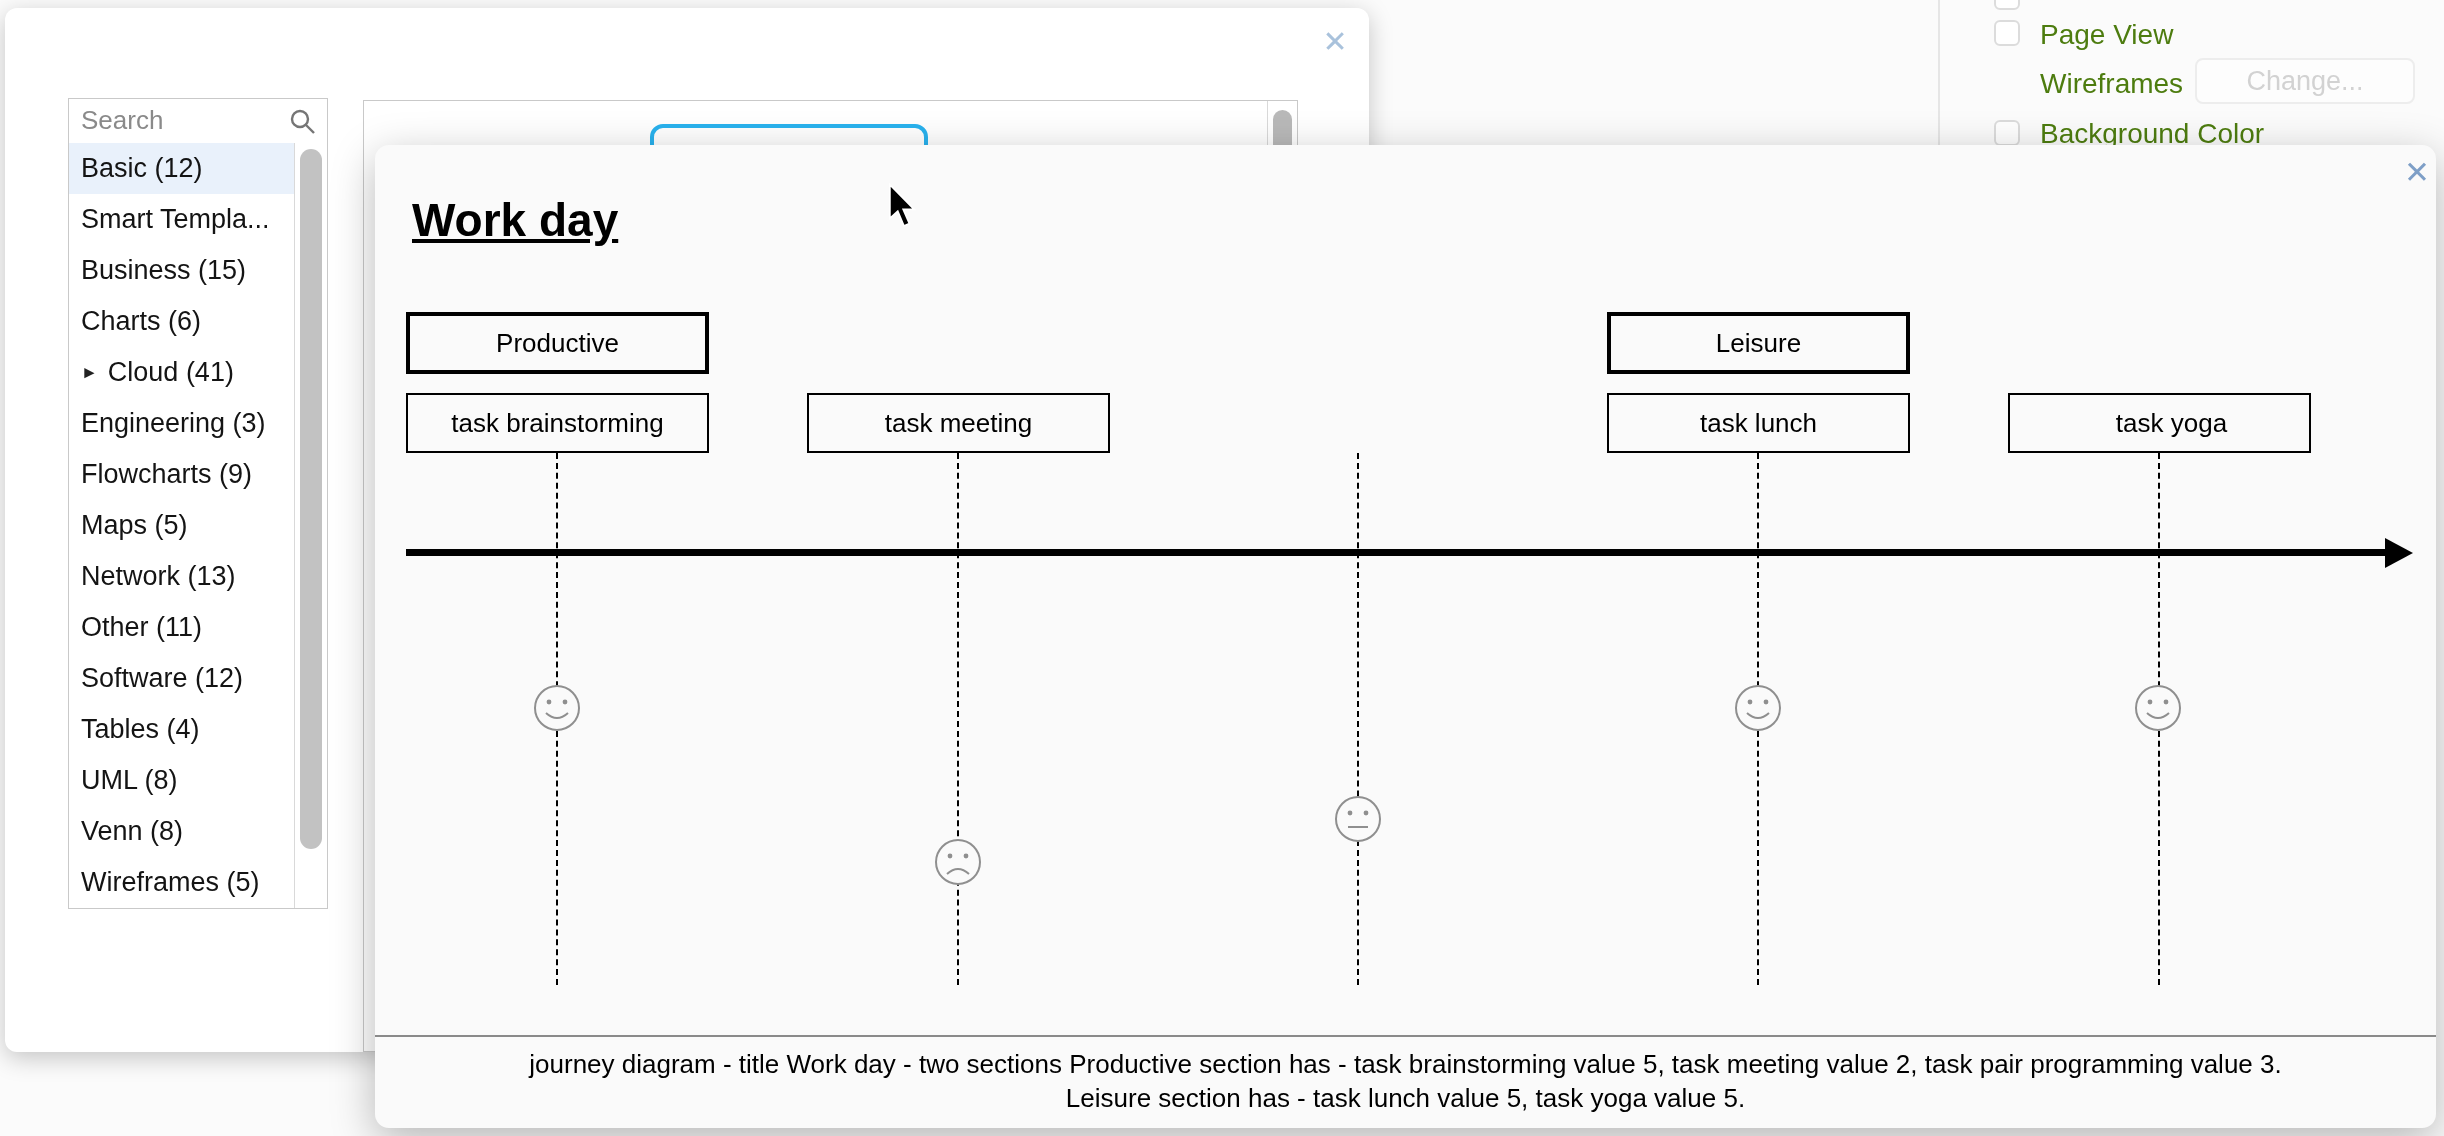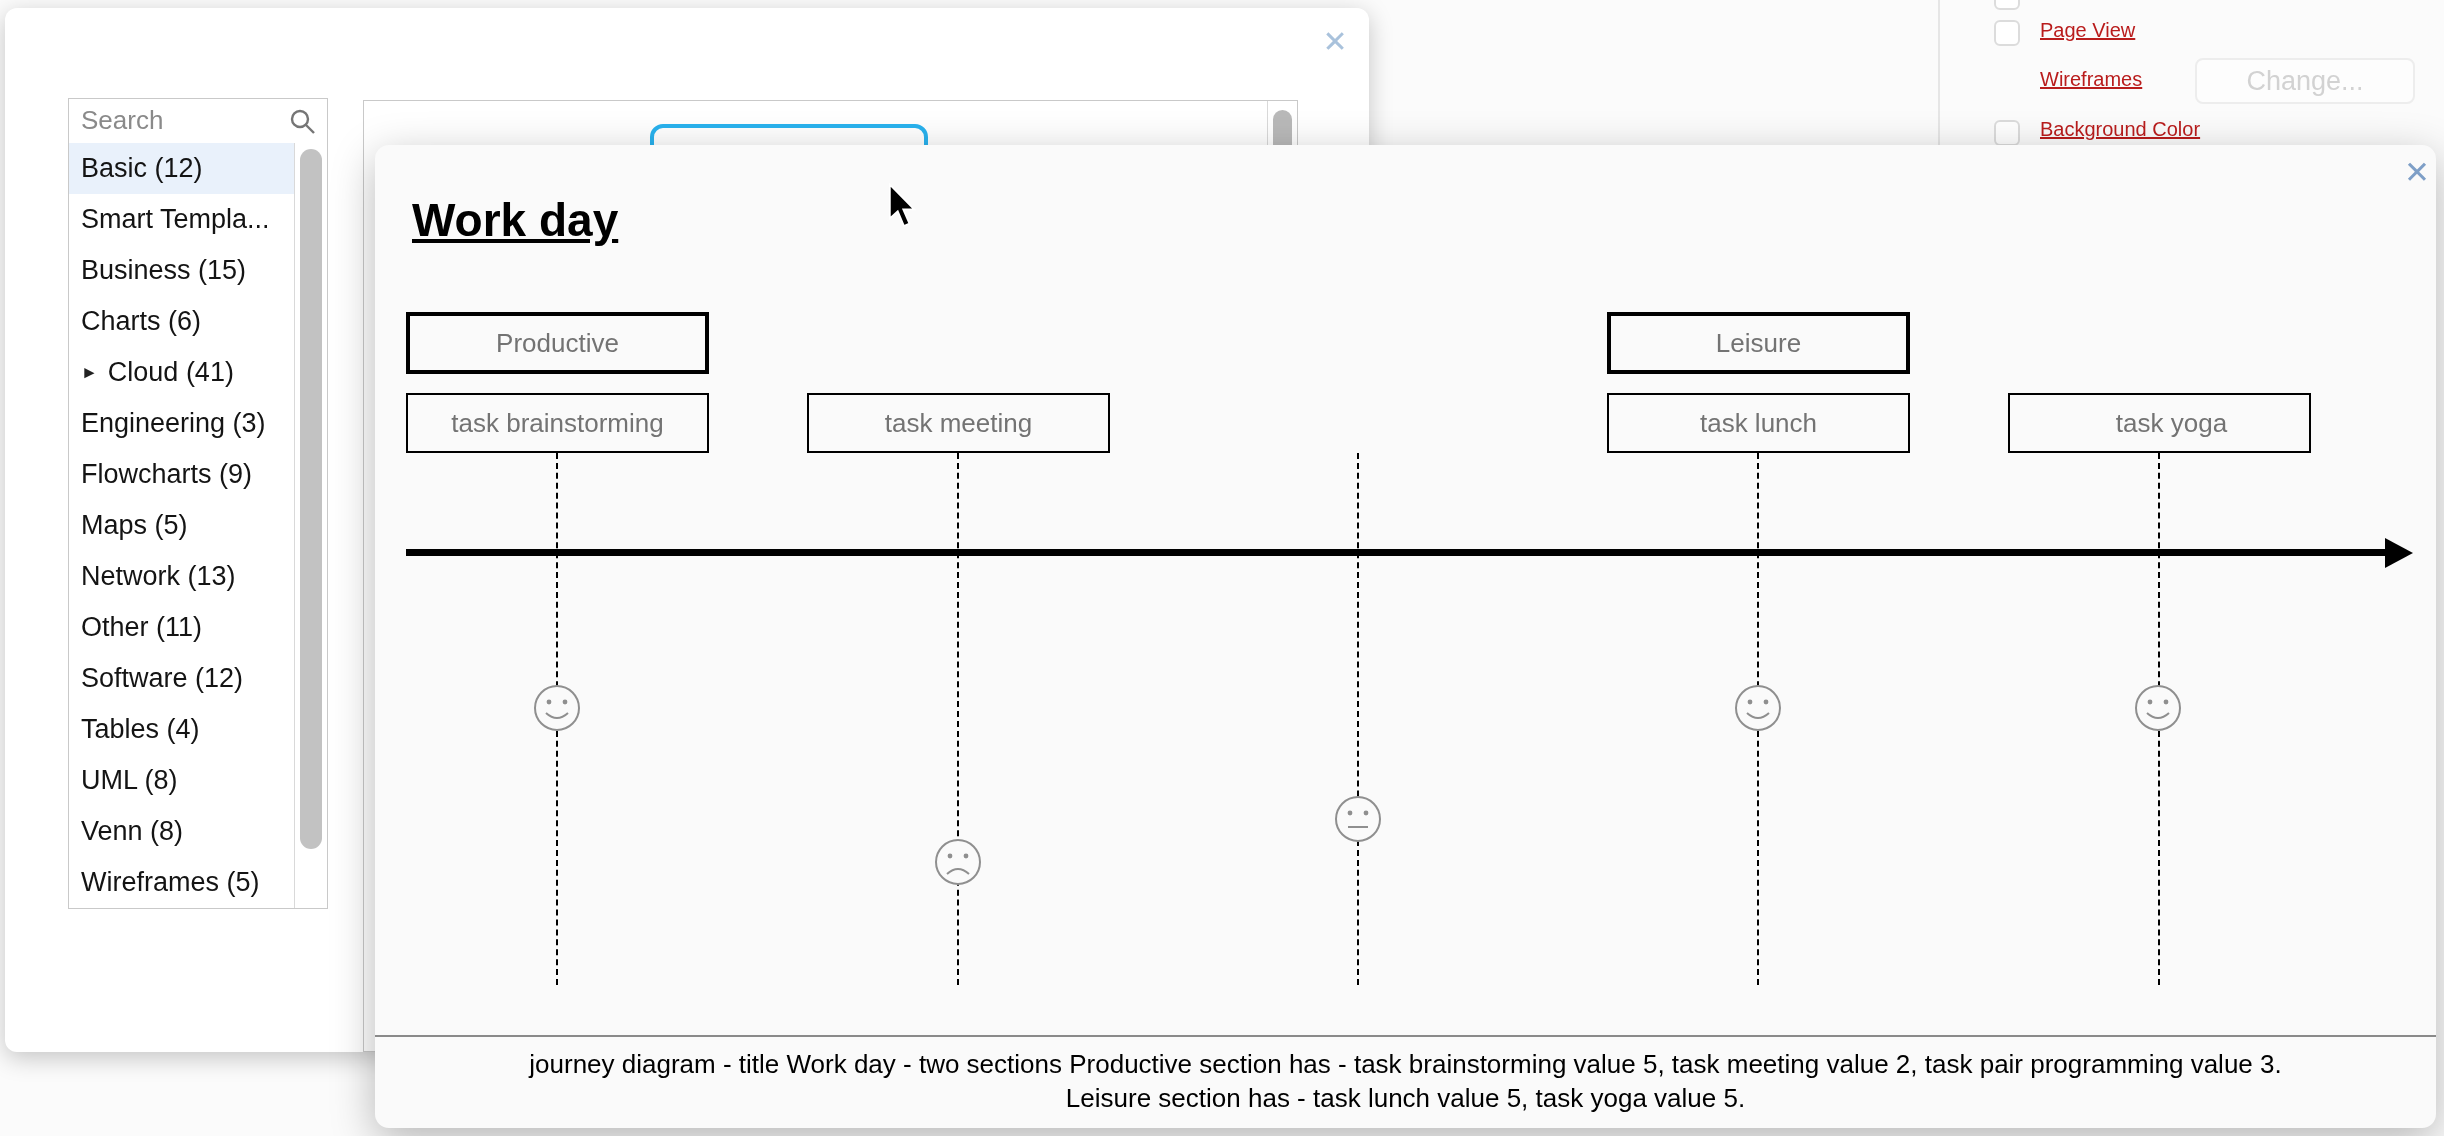--- a/index.html
+++ b/index.html
@@ -6,21 +6,21 @@
   html,body { width:2444px; height:1136px; overflow:hidden;
     font-family:"Liberation Sans","DejaVu Sans",sans-serif;
     background:#fbfbfb; position:relative; }
 
   
   .panel-divider { position:absolute; left:1938px; top:0; width:2px; height:145px; background:#e6e6e6; }
   .chk { position:absolute; width:26px; height:26px; border:2px solid #dcdcdc; border-radius:6px; background:#fff; }
   .chk-partial { left:1994px; top:-16px; }
   .chk-pageview { left:1994px; top:20px; }
   .chk-bgcolor  { left:1994px; top:120px; }
-  .faded-label { position:absolute; font-size:20px; color:#b91c1c; white-space:nowrap;text-decoration:underline; }
+  .faded-label { position:absolute; font-size:28px; color:#4d7c0f; white-space:nowrap; }
   .lbl-pageview { left:2040px; top:19px; }
   .lbl-background { left:2040px; top:68px; }
   .lbl-bgcolor { left:2040px; top:118px; }
   .btn-change { position:absolute; left:2195px; top:58px; width:220px; height:46px;
     border:2px solid #ededed; border-radius:8px; background:#fdfdfd;
     color:#d2d2d2; font-size:27px; text-align:center; line-height:42px; }
 
   
   .dlg1 { position:absolute; left:5px; top:8px; width:1364px; height:1044px;
     background:#ffffff; border-radius:12px; box-shadow:0 6px 24px rgba(0,0,0,.22); z-index:2; }
@@ -56,21 +56,21 @@
   .partial-shape { position:absolute; left:354px; top:792px; width:16px; height:46px;
     border:2px solid #e4e4e4; background:#f6f6f6; z-index:1; }
 
   
   .dlg2 { position:absolute; left:375px; top:145px; width:2061px; height:983px;
     background:#fafafa; border-radius:14px; box-shadow:0 12px 44px rgba(0,0,0,.28); z-index:3; }
   .dlg2-close { position:absolute; left:2022px; top:8px; width:40px; height:40px;
     font-size:31px; font-weight:bold; color:#7e9fc7; text-align:center; line-height:40px; cursor:pointer; }
   .dlg2-title { position:absolute; left:37px; top:48px; font-size:46px; font-weight:bold; color:#000;text-decoration:underline; }
 
-  .jbox { position:absolute; background:#fafafa; text-align:center; font-size:26px; color:#737373; }
+  .jbox { position:absolute; background:#fafafa; text-align:center; font-size:26px; color:#000000; }
   .jsection { top:167px; height:62px; width:303px; border:4px solid #000; line-height:54px; }
   .jtask { top:248px; height:60px; width:303px; border:2px solid #000; line-height:56px; }
   .sec-0 { left:31px; }  .sec-1 { left:1232px; }
   .task-0 { left:31px; } .task-1 { left:432px; } .task-2 { left:832px; }
   .task-3 { left:1232px; } .task-4 { left:1633px;padding-left:24px; }
 
   .jdash { position:absolute; top:308px; height:532px; width:0;
     border-left:2px dashed #000; }
   .dash-0 { left:181px; } .dash-1 { left:582px; } .dash-2 { left:982px; }
   .dash-3 { left:1382px; } .dash-4 { left:1783px; }

